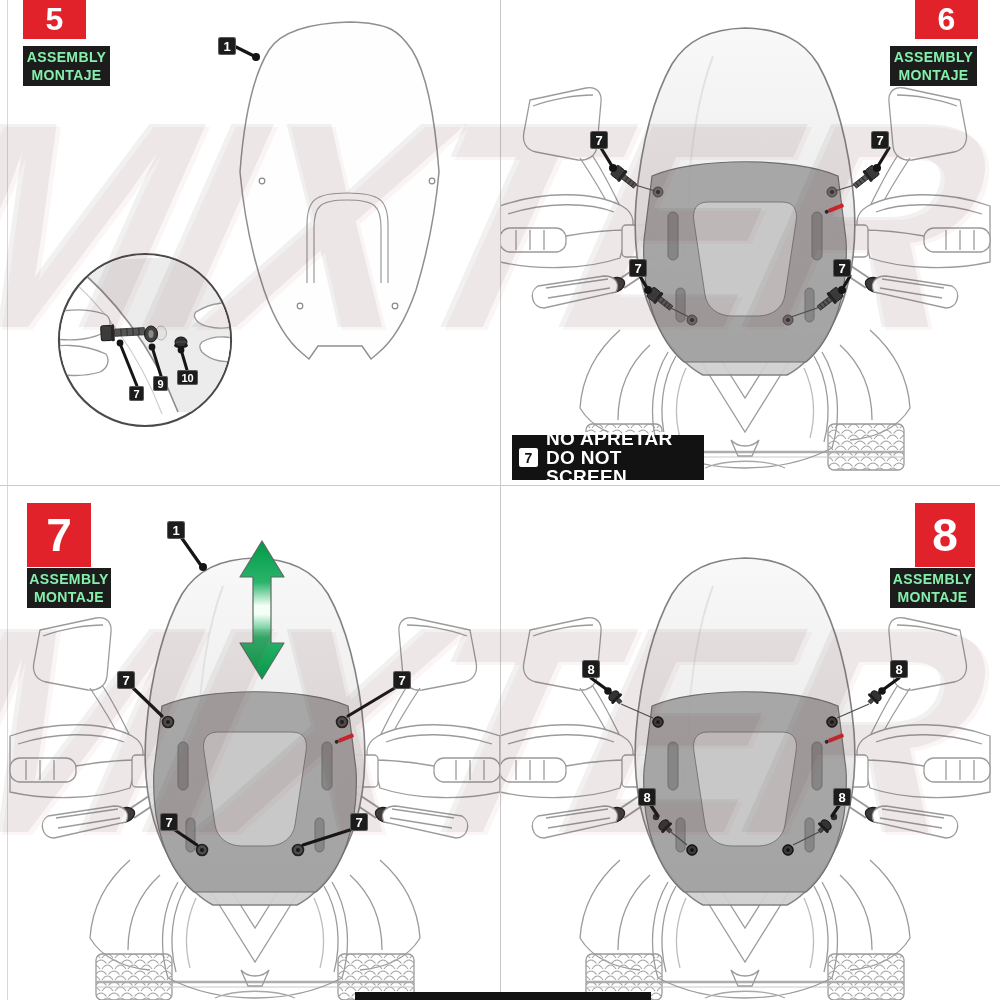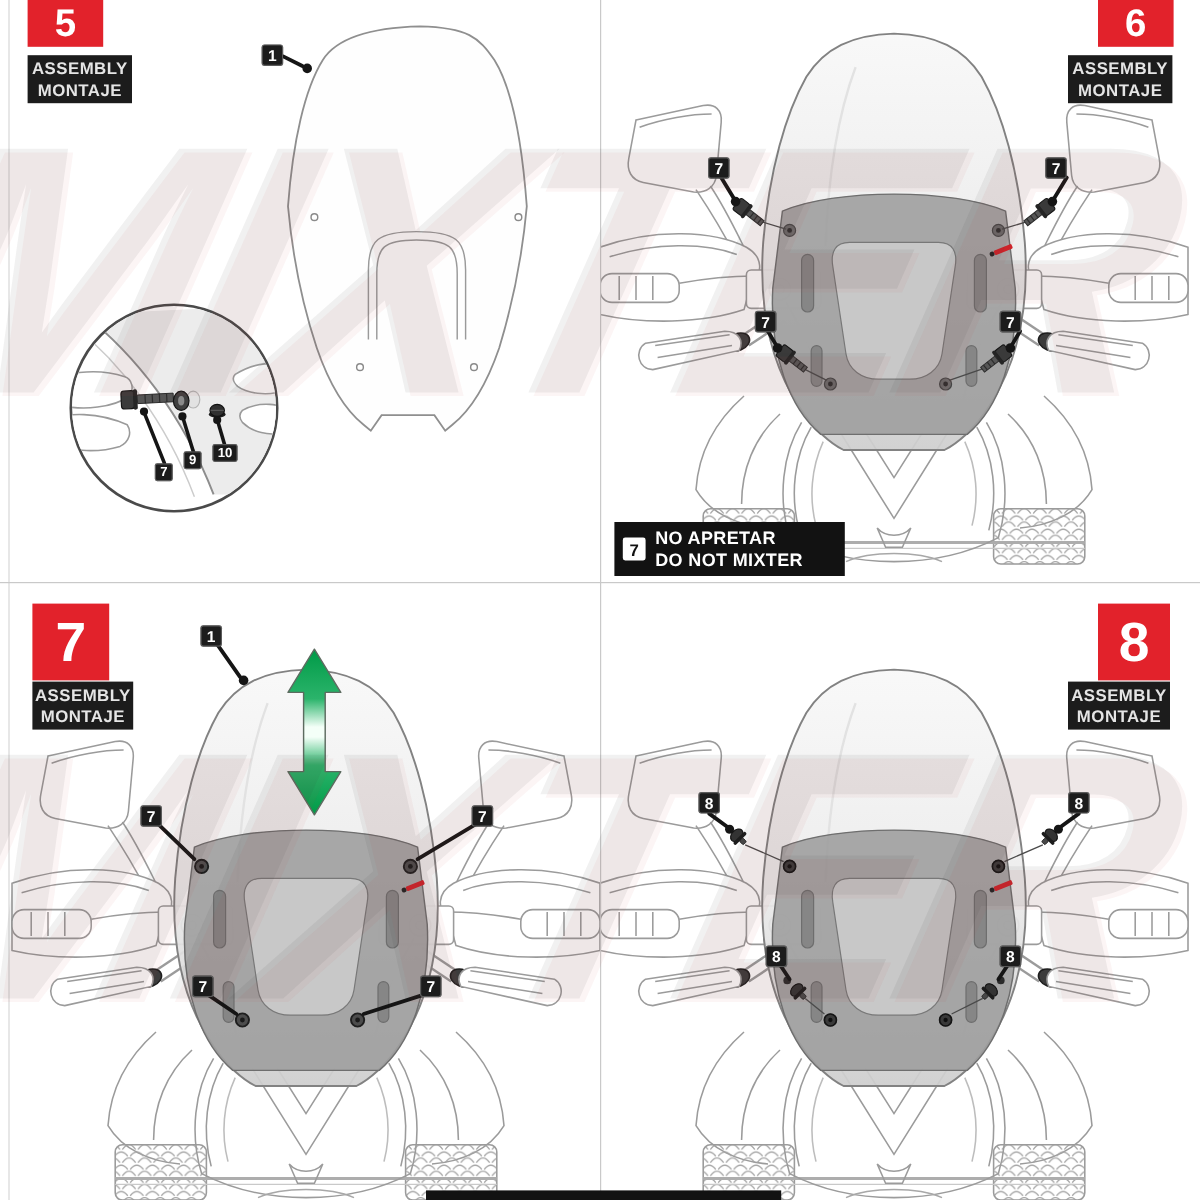--- a/index.html
+++ b/index.html
@@ -23,37 +23,37 @@
     transform:skewX(-14deg);color:rgba(60,60,60,0.07);
     text-shadow:5px 3px 0 rgba(205,70,70,0.055);}
   .wm-top{top:55px;}
   .wm-bottom{top:560px;}
 
   
   .step-num{position:absolute;z-index:10;background:#e2222b;color:#fff;font-weight:bold;
     display:flex;align-items:center;justify-content:center;}
   .num-s{font-size:32px;}
   .num-l{font-size:46px;}
-  .step-label{position:absolute;z-index:10;background:#1c1c1c;color:#e5e5e5;font-weight:bold;
+  .step-label{position:absolute;z-index:10;background:#1c1c1c;color:#86efac;font-weight:bold;
     font-size:14px;line-height:18px;letter-spacing:.4px;display:flex;flex-direction:column;
     align-items:center;justify-content:center;text-align:right;}
 
   
   .co{position:absolute;z-index:10;width:18px;height:18px;background:#1c1c1c;color:#fff;
     font-weight:bold;font-size:13px;border-radius:2.5px;display:flex;align-items:center;
     justify-content:center;box-shadow:inset 0 0 0 1px rgba(255,255,255,.28);}
   .co.sm{width:15px;height:15px;font-size:11px;border-radius:2px;}
   .co.w2{width:21px;}
 
   
   .note{position:absolute;z-index:10;left:12px;top:435px;width:192px;height:45px;background:#121212;
     display:flex;align-items:center;gap:8px;padding-left:7px;box-sizing:border-box;}
   .note-badge{width:19px;height:19px;background:#fff;color:#111;font-weight:bold;font-size:14px;
     border-radius:2px;display:flex;align-items:center;justify-content:center;flex:0 0 auto;}
-  .note-text{color:#fff;font-weight:bold;font-size:15px;line-height:19px;letter-spacing:.3px;}
+  .note-text{color:#fff;font-weight:bold;font-size:19px;line-height:19px;letter-spacing:.3px;}
 
   
   .caption{position:absolute;z-index:10;left:23px;top:477px;}
   .cap-line{background:#121212;color:#fff;font-weight:bold;font-size:14.5px;line-height:16.5px;
     padding:1px 7px 2px;width:max-content;letter-spacing:-.1px;transform:scaleX(.94);
     transform-origin:left;white-space:nowrap;}
 
   .partial-bar{position:absolute;left:355px;top:992px;width:296px;height:8px;background:#121212;z-index:10;}
 </style>
 </head>
@@ -303,21 +303,21 @@
       <div>MONTAJE</div>
     </div>
     <div class="co" style="left:90px;top:131px;">7</div>
     <div class="co" style="left:371px;top:131px;">7</div>
     <div class="co" style="left:129px;top:259px;">7</div>
     <div class="co" style="left:333px;top:259px;">7</div>
     <div class="note">
       <div class="note-badge">7</div>
       <div class="note-text">
         <div>NO APRETAR</div>
-        <div>DO NOT MIXTER</div>
+        <div>DO NOT SCREEN</div>
       </div>
     </div>
   </section>
 
   <section class="panel q7">
     <svg class="art" width="500" height="515" viewBox="0 0 500 515">
       <use href="#moto" transform="translate(10,45)"></use>
       <use href="#ibolt" transform="translate(168,237)"></use>
       <use href="#ibolt" transform="translate(342,237)"></use>
       <use href="#ibolt" transform="translate(202,365)"></use>

